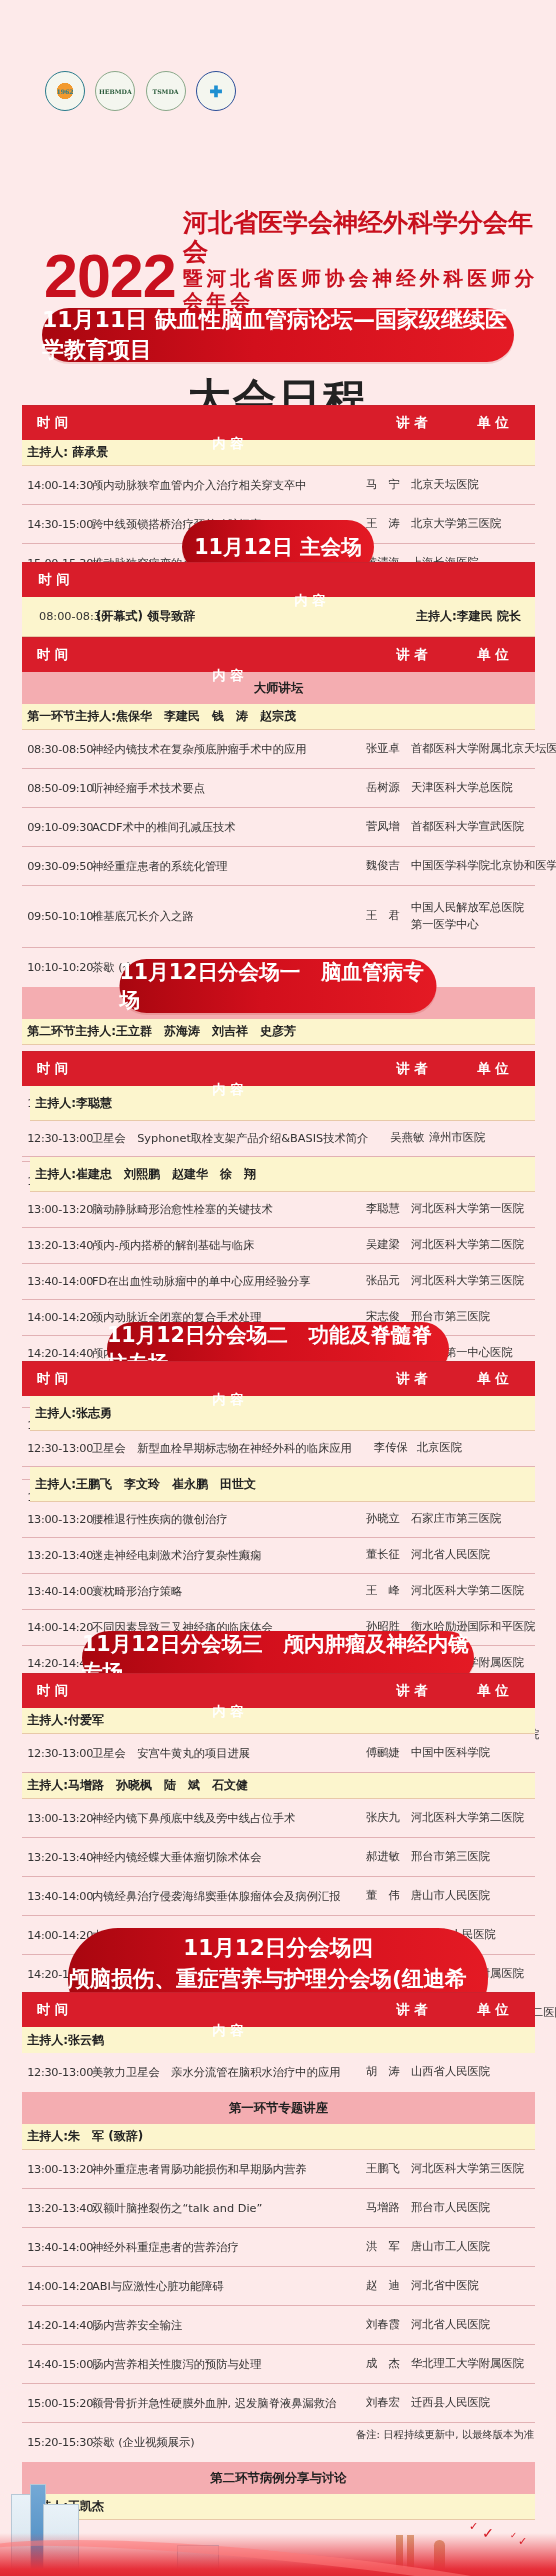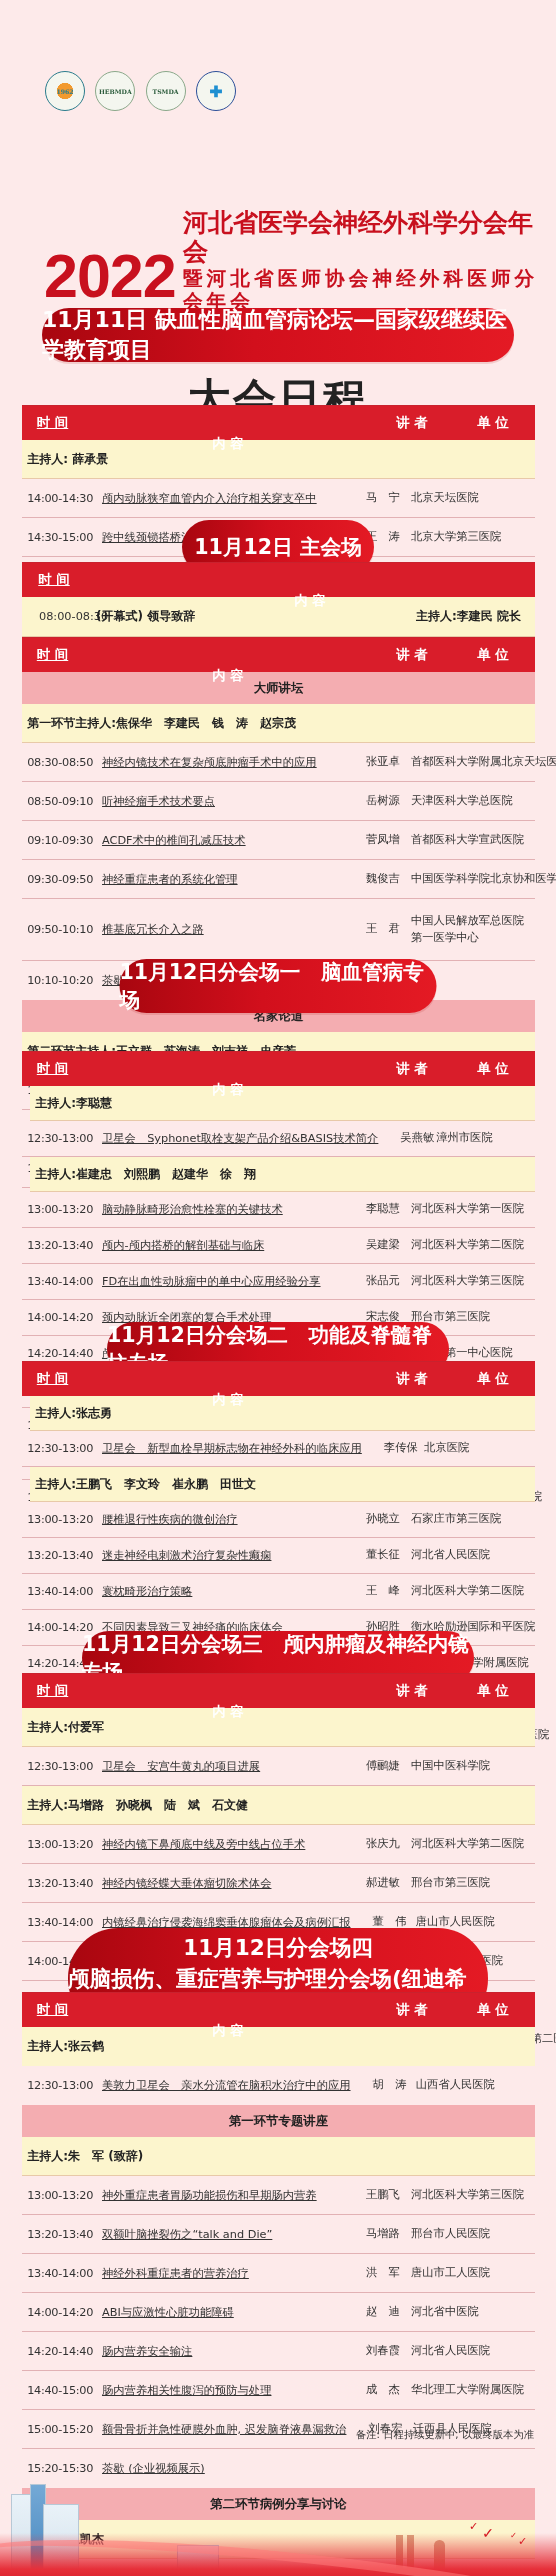--- a/index.html
+++ b/index.html
@@ -30,42 +30,42 @@
   .agenda-en { position: absolute; left: 0; width: 556px; top: 459px; text-align: center; font-size: 8.8px; letter-spacing: 3.1px; color: #333; font-weight: bold; }
 
   
   .banner { position: absolute; left: 50%; transform: translateX(-50%); height: 54px; border-radius: 27px; background: linear-gradient(90deg, #a8060f 0%, #d20f1c 45%, #e41a24 100%); color: #fff; display: flex; flex-direction: column; align-items: center; justify-content: center; font-weight: bold; font-size: 20.6px; box-shadow: 0 2.1px 0 rgba(180,30,30,0.15); }
   .banner.tall { height: 101px; border-radius: 50px; font-size: 21.6px; line-height: 1.45; }
 
   
   .tbl { position: absolute; left: 22px; width: 513px; }
   .thead { display: flex; height: 35px; background: #d91d2a; color: #fff; font-weight: bold; font-size: 13.4px; align-items: center; border-top: 1px solid #c9222e; }
   .thead span { display: block; text-align: center; }
-  .c-time { width: 64px; text-decoration: underline; }
+  .c-time { width: 64px; }
   .c-content { width: 304px; margin-top: 42px; }
   .c-speaker { width: 85px; }
   .c-unit { width: 60px; }
   .thead .c-time { width: 64px; }
   .thead .c-content { width: 304px; }
   .thead .c-speaker { width: 82px; }
   .thead .c-unit { width: 88px; }
   .thead.two .c-content { width: 448px; }
 
   .row { display: flex; align-items: center; border-bottom: 1px solid #e2b1b4; font-size: 11.3px; color: #333; background: #fdeaea; }
   .row .t { width: 64px; padding-left: 5.2px; font-size: 11.3px; white-space: nowrap; letter-spacing: -0.3px; }
-  .row .ct { flex: 1; padding-left: 16px; white-space: nowrap; text-decoration: underline; }
+  .row .ct { flex: 1; padding-left: 6px; white-space: nowrap; }
   .row .sp { width: 45px; text-align: left; white-space: nowrap; line-height: 1.5; margin-left: 22px; }
   .row .un { width: 124px; padding-left: 0; white-space: nowrap; line-height: 1.5; }
   .row.h-std { height: 39px; }
   .row.h-sm { height: 36px; }
   .row.h-md { height: 62px; }
   .row.h-lg { height: 66px; }
 
   .host { display: flex; align-items: center; background: #fcf5cd; font-weight: bold; font-size: 12px; color: #222; padding-left: 5.2px; border-bottom: 1px solid #e8c9a8; white-space: pre; }
-  .host.h-std { height: 39px; }
+  .host.h-std { height: 26px; }
   .host.h-sm { height: 35px; margin-left: 8px; }
   .host.open { justify-content: flex-start; padding-left: 0; }
   .host.open .t { width: 70px; padding-left: 17px; font-weight: normal; font-size: 11.3px; color: #333; }
   .host.open .ct { width: 276px; padding-left: 4.1px; }
   .host.open .hr { font-weight: bold; margin-left: 48px; }
   .subhead { display: flex; align-items: center; justify-content: center; background: #f4adb1; font-weight: bold; font-size: 12.4px; color: #222; height: 32px; }
 
   .note { position: absolute; right: 22px; top: 2428px; font-size: 10.3px; color: #333; }
 
   

